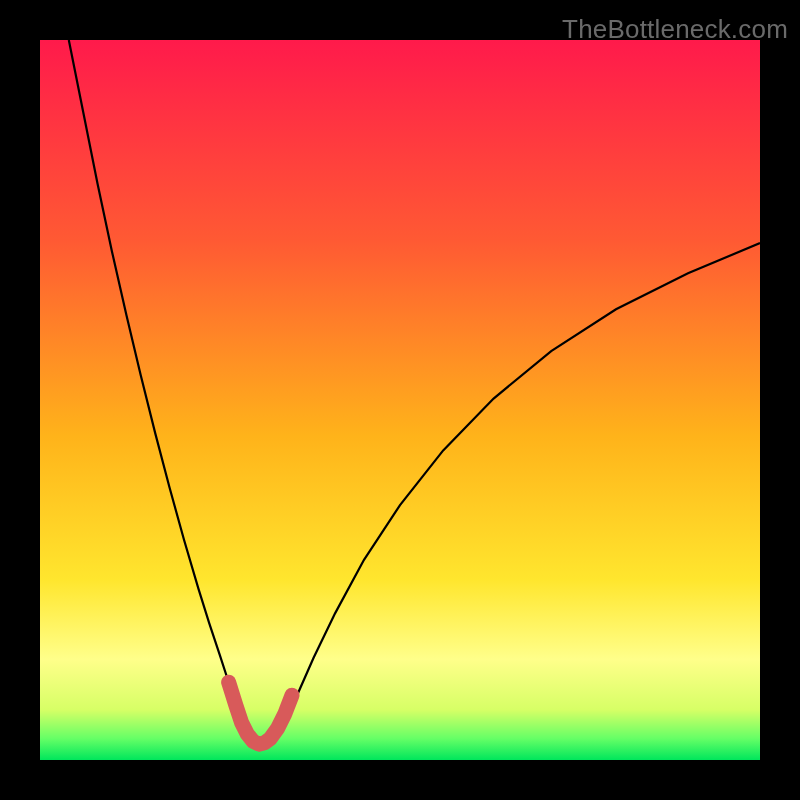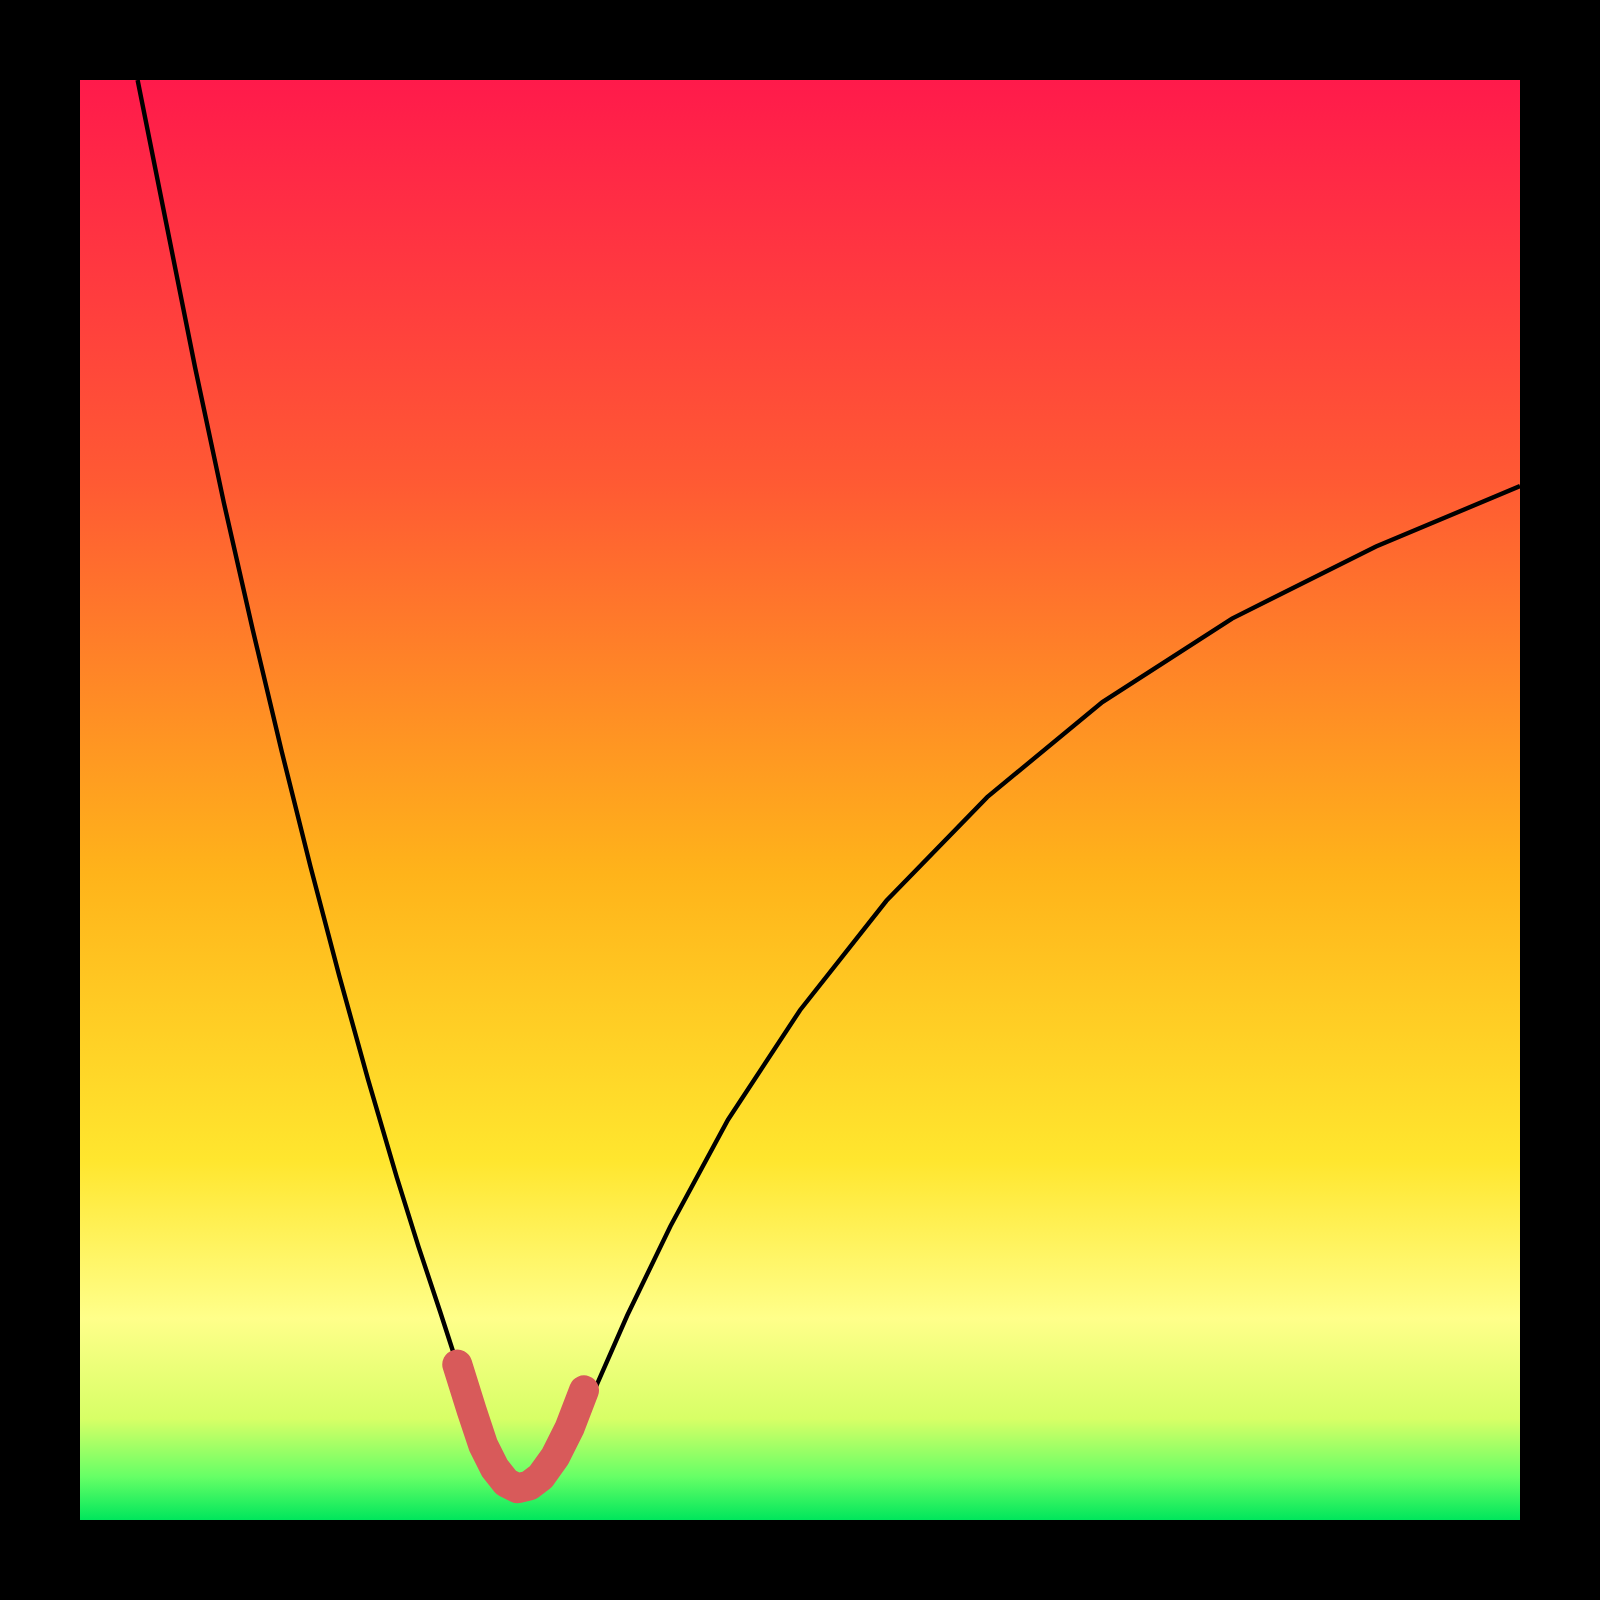--- a/index.html
+++ b/index.html
@@ -56,14 +56,15 @@
             <stop offset="97%" stop-color="#66ff66"></stop>
             <stop offset="100%" stop-color="#00e65c"></stop>
           </linearGradient>
       </defs>
       <rect id="bg-rect" x="0" y="0" width="720" height="720" fill="url(#bg-grad)"></rect>
       <path id="curve-black" fill="none" d="M28.80 0.00 L43.20 72.00 L57.60 144.00 L72.00 211.68 L86.40 275.04 L100.80 335.52 L115.20 393.12 L129.60 447.84 L144.00 499.68 L158.40 548.64 L169.20 583.20 L180.00 615.60 L188.64 642.24 L195.84 663.84 L201.60 681.12 L208.80 695.52 L216.00 704.16 L223.20 705.60 L230.40 704.16 L237.60 695.52 L246.24 678.24 L257.76 653.76 L273.60 617.76 L295.20 573.12 L324.00 519.84 L360.00 465.12 L403.20 410.40 L453.60 358.56 L511.20 311.04 L576.00 269.28 L648.00 233.28 L720.00 203.04" stroke="#000000" stroke-width="2.2"></path>
       <path id="highlight-red" fill="none" d="M188.64 642.24 L195.84 665.28 L201.60 682.56 L207.36 694.08 L213.12 701.28 L218.88 704.16 L224.64 702.72 L230.40 698.40 L237.60 688.32 L244.80 673.92 L252.00 655.20" stroke="#d85a5a" stroke-width="15" stroke-linecap="round" stroke-linejoin="round"></path>
     </svg>
   </div>
 
+  <div class="watermark">TheBottleneck.com</div>
 
 </div>
 
 </body></html>

